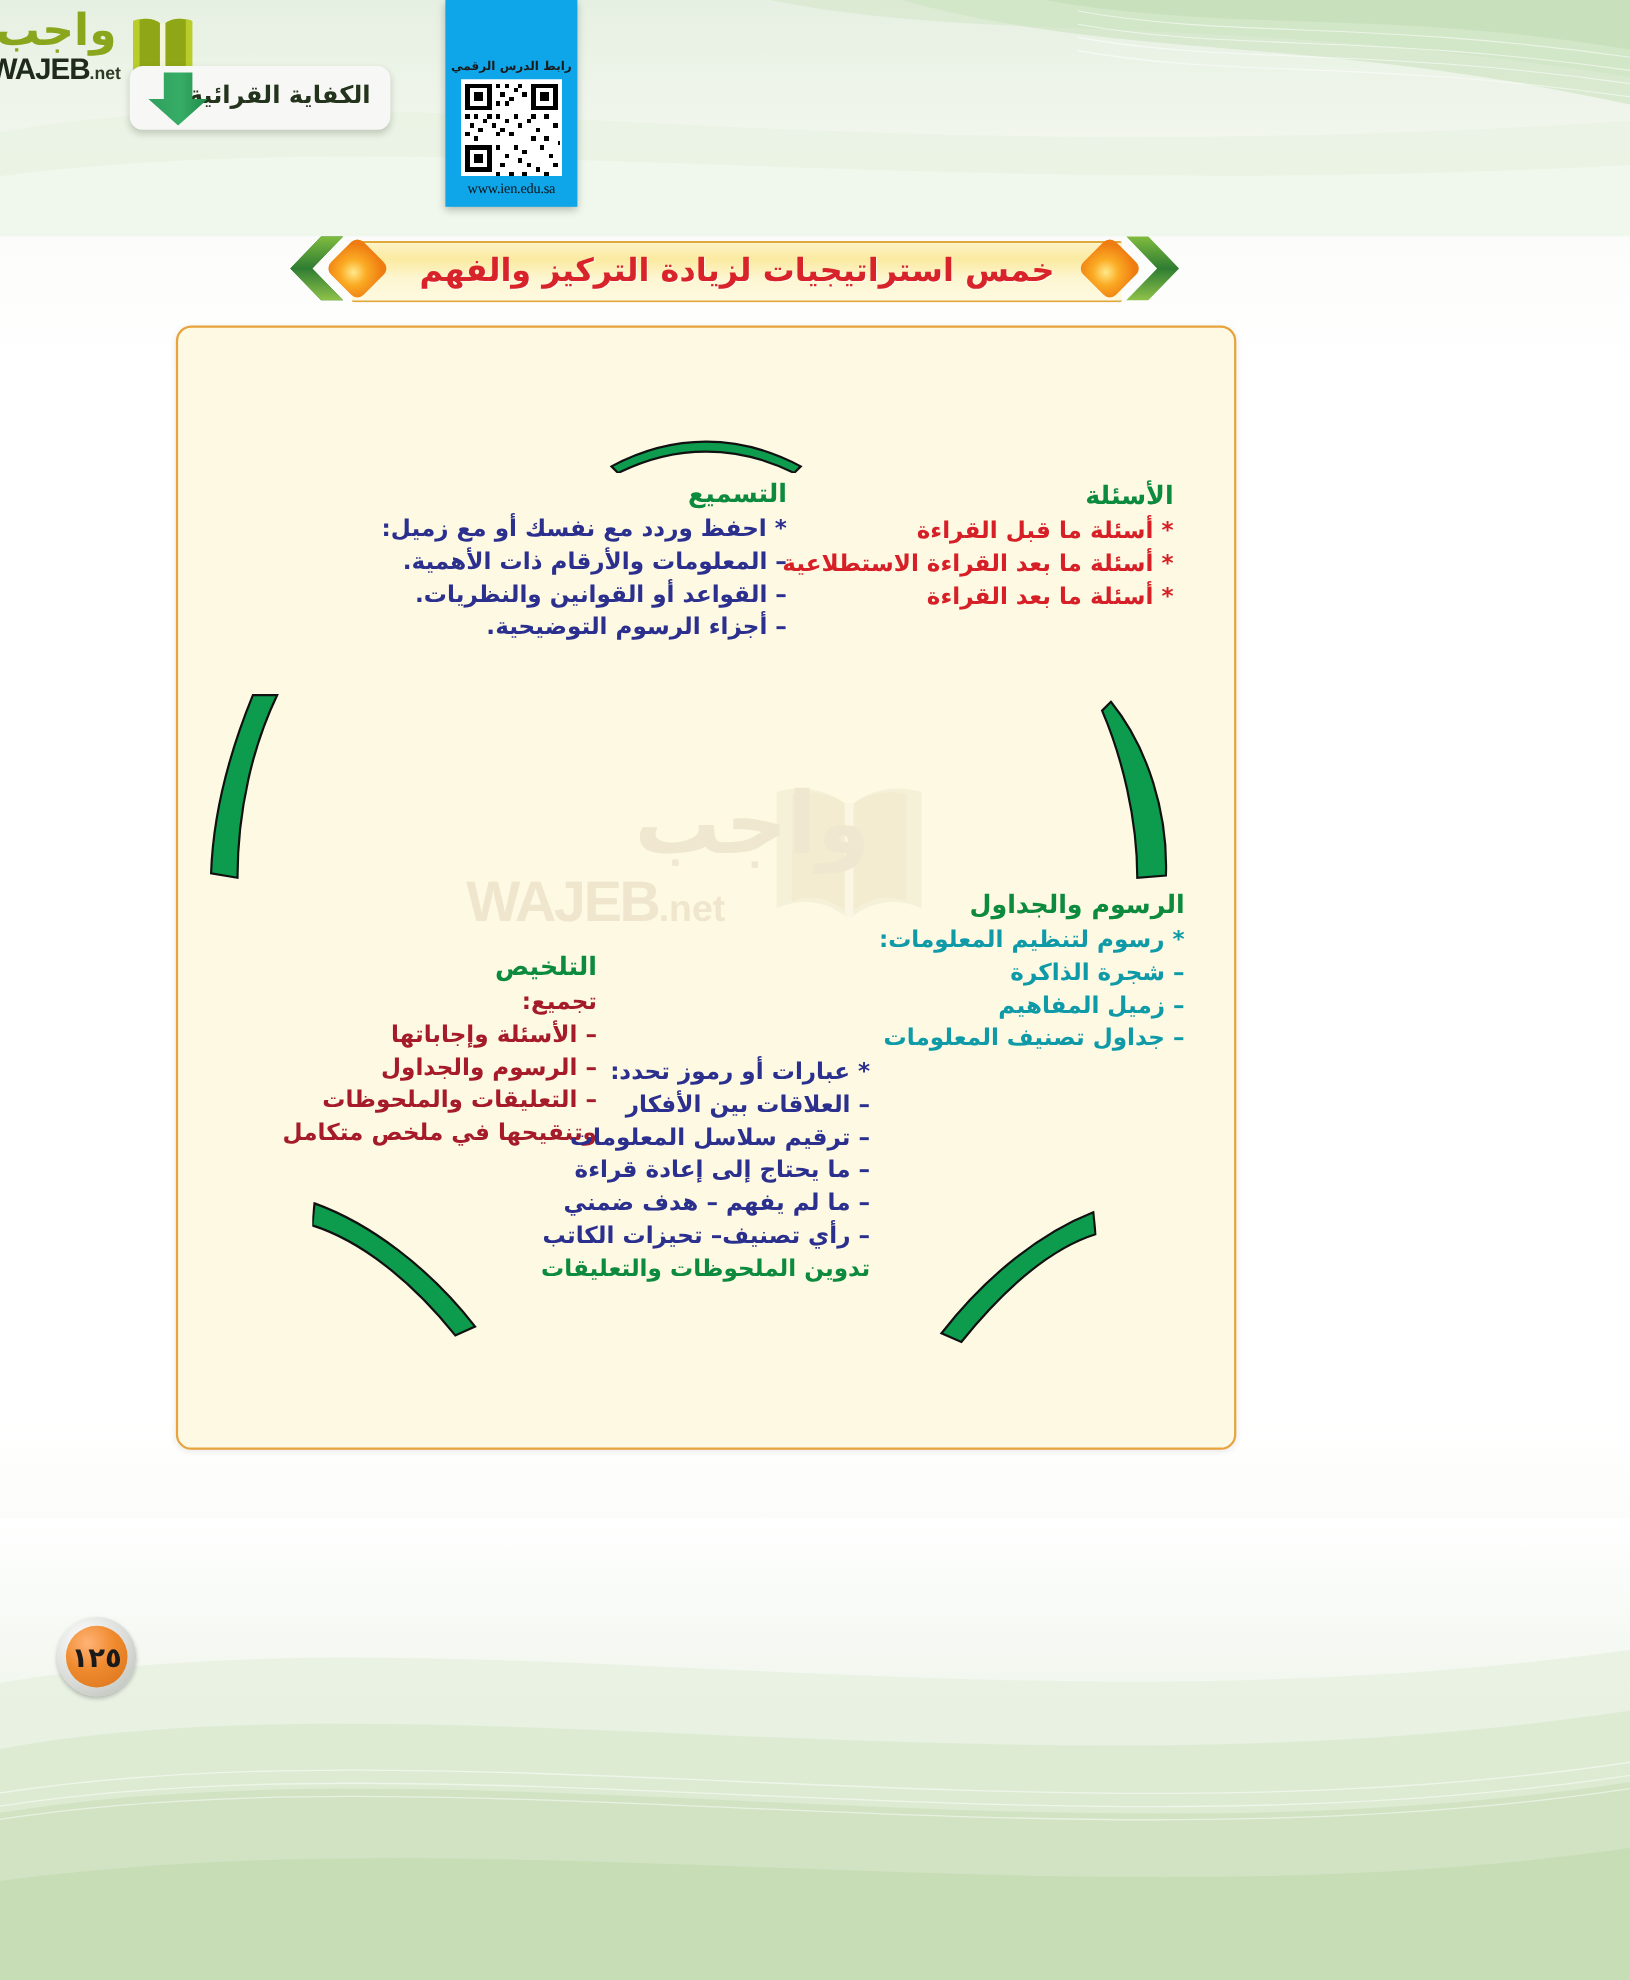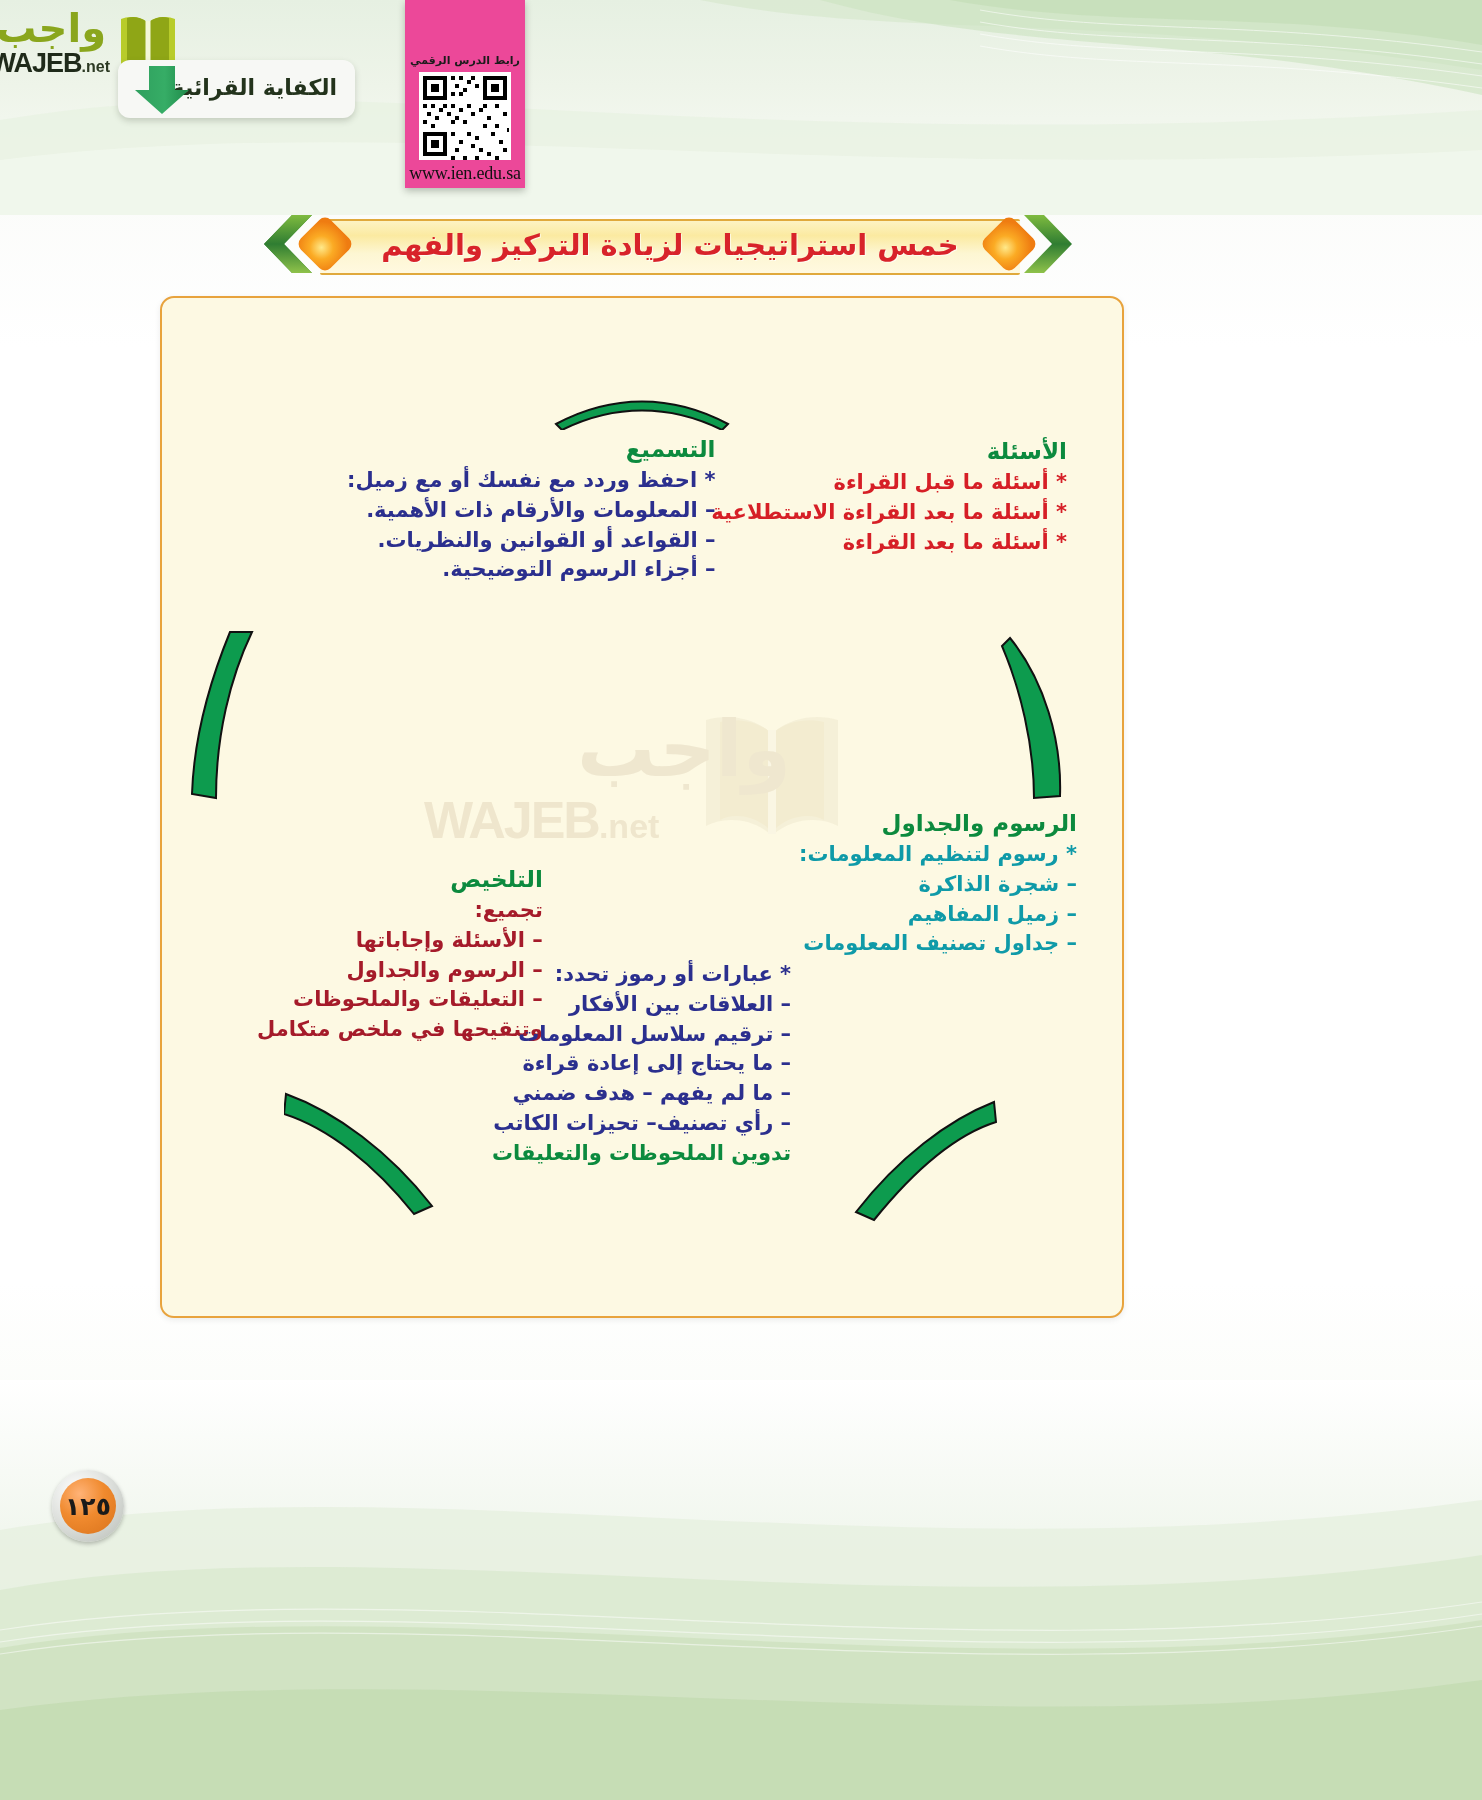--- a/index.html
+++ b/index.html
@@ -56,31 +56,31 @@
     position:absolute;right:18px;top:15px;
     font-size:22px;font-weight:bold;color:#23331c;
     font-family:"DejaVu Sans","Liberation Sans",sans-serif;
     white-space:nowrap;
   }
   .pill-arrow{position:absolute;left:14px;top:4px;width:62px;height:52px;}
 
   
   .qr-card{
     position:absolute;left:405px;top:0;width:120px;height:188px;
-    background:#ec4899;box-shadow:0 3px 7px rgba(40,50,35,.30);
+    background:#0ea5e9;box-shadow:0 3px 7px rgba(40,50,35,.30);
   }
   .qr-caption{
     position:absolute;left:0;right:0;top:54px;text-align:center;
     font-size:11px;color:#1b1b1b;font-family:"DejaVu Sans","Liberation Sans",sans-serif;
     font-weight:bold;white-space:nowrap;
   }
   .qr-img{position:absolute;left:14px;top:72px;width:92px;height:88px;}
   .qr-url{
     position:absolute;left:0;right:0;top:163px;text-align:center;
-    font-size:18px;color:#111;font-family:"Liberation Serif","DejaVu Serif",serif;
+    font-size:13px;color:#111;font-family:"Liberation Serif","DejaVu Serif",serif;
     letter-spacing:-.2px;
   }
 
   
   .banner{position:absolute;left:258px;top:205px;width:820px;height:70px;}
   .banner-plate{
     position:absolute;left:62px;top:14px;width:700px;height:52px;
     background:linear-gradient(180deg,#fdf3c4 0%,#fbeaa1 28%,#fdf6d2 62%,#fff9e0 100%);
     border-top:2px solid #e0a93c;border-bottom:2px solid #e0a93c;
     border-radius:2px;

